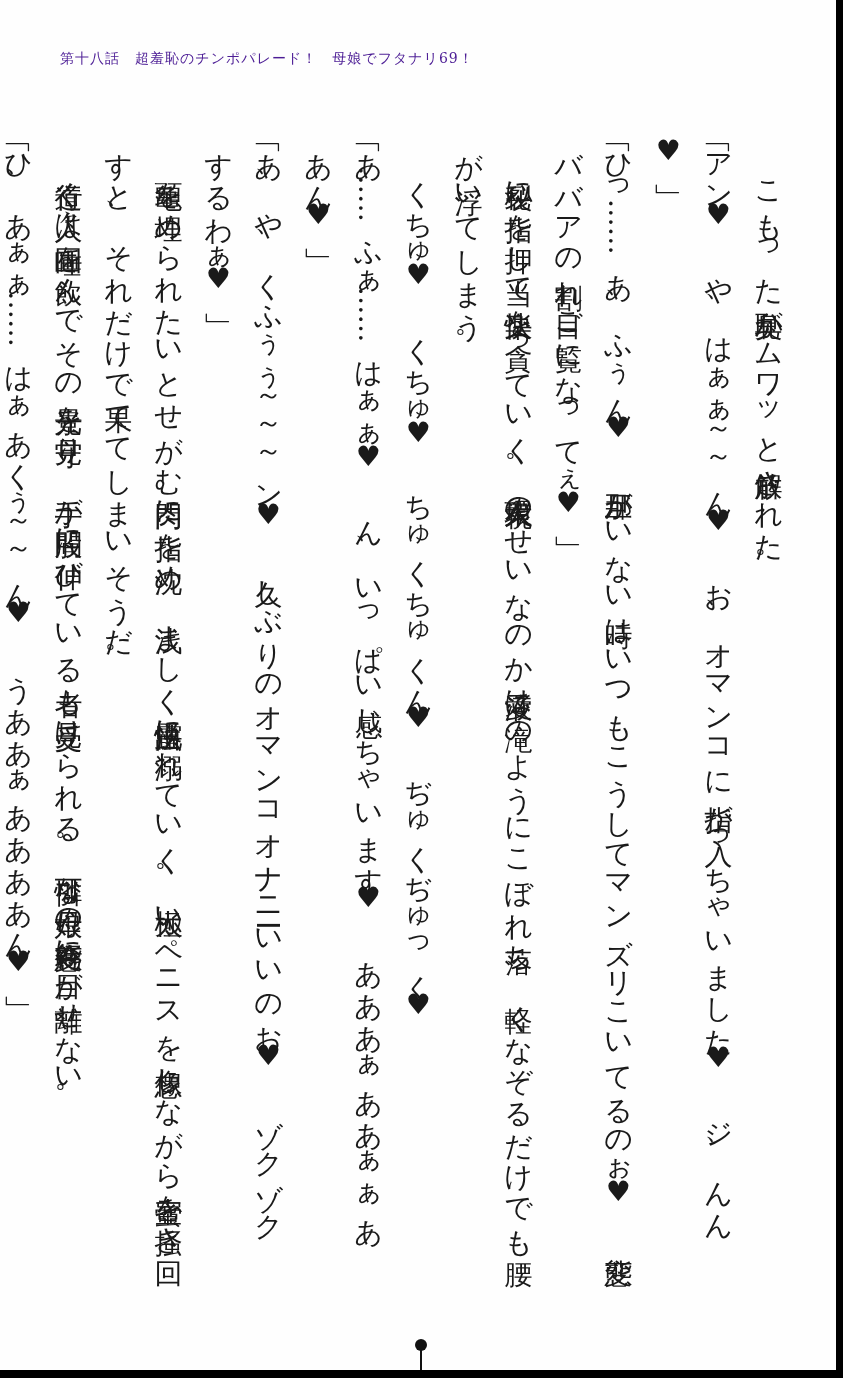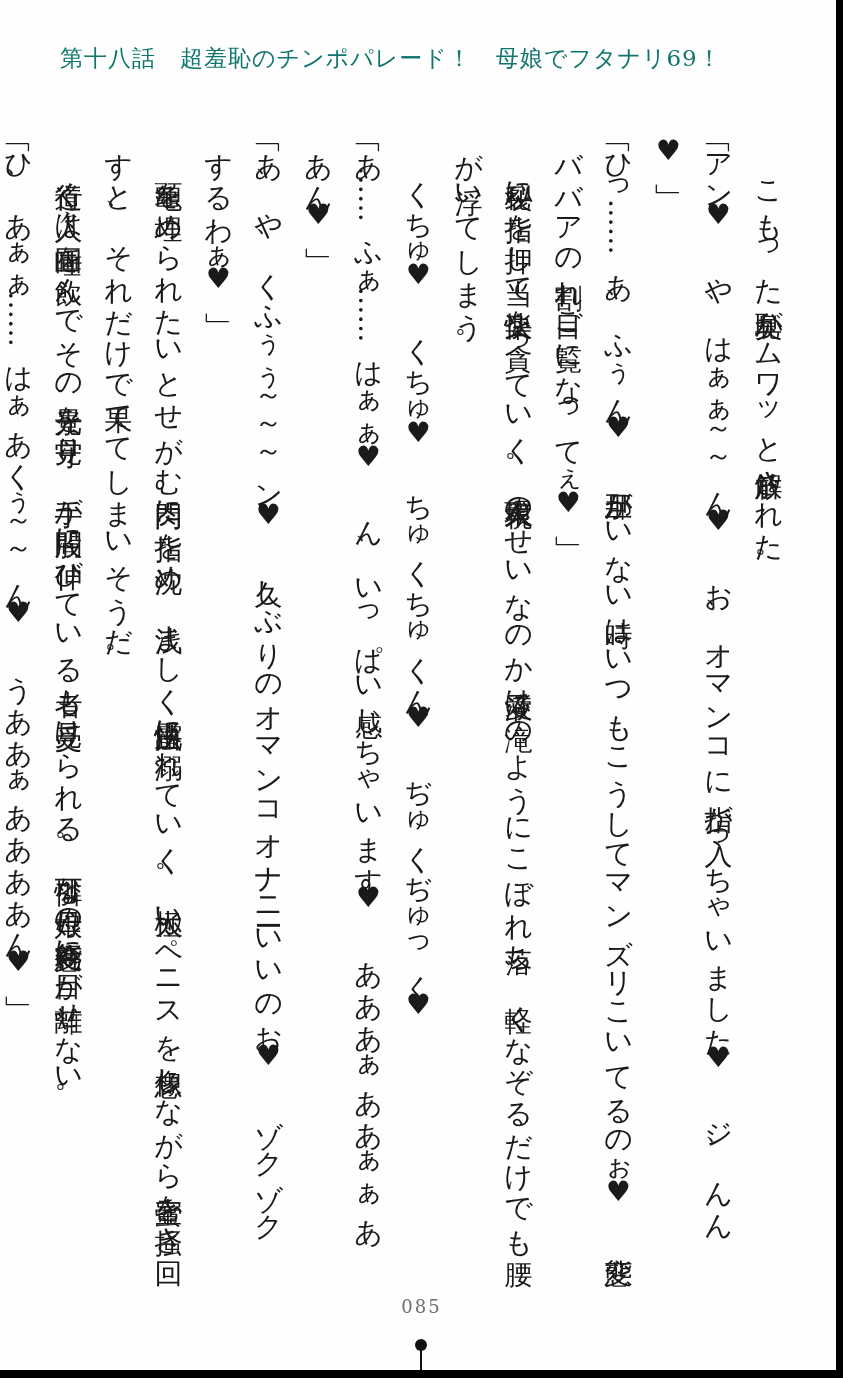--- a/index.html
+++ b/index.html
@@ -14,24 +14,24 @@
     background: #fefefe;
     overflow: hidden;
     font-family: "DejaVu Serif", "Liberation Serif", serif;
     color: #1a1a1a;
   }
   
   .chapter-header {
     position: absolute;
     top: 46px;
     left: 60px;
-    font-size: 23px;
+    font-size: 14px;
     line-height: 24px;
     letter-spacing: 1px;
-    color: #0f766e;
+    color: #4c1d95;
     white-space: nowrap;
   }
   
   .body-text {
     position: absolute;
     top: 134px;
     right: 50px;
     height: 1124px;
     width: 760px;
     writing-mode: vertical-rl;
@@ -111,21 +111,20 @@
     <p class="dialogue">「ひっ……あ、ふぅん♥　旦那がいない時はいつもこうしてマンズリこいてるのぉ♥　変態ババアの割れ目ご覧になってぇ♥」</p>
     <p class="narration">秘裂に指を押し当て快楽を貪っていく。衆人環視のせいなのか愛液は滝のようにこぼれ落ち、軽くなぞるだけでも腰が浮いてしまう。</p>
     <p class="narration">くちゅ♥　くちゅ♥　ちゅくちゅくん♥　ぢゅくぢゅっく♥</p>
     <p class="dialogue">「あ……ふぁ……はぁぁ♥　ん、いっぱい感じちゃいます♥　あああぁああぁぁああん♥」</p>
     <p class="dialogue">「あ、や、くふぅぅ～～～ン♥　久しぶりのオマンコオナニーいいのお♥　ゾクゾクするわぁ♥」</p>
     <p class="narration">亀頭を埋められたいとせがむ肉門に指を沈め、浅ましく露出法悦に溺れていく。極太いペニスを想像しながら蜜壺を掻き回すと、それだけで果ててしまいそうだ。</p>
     <p class="narration">道行く人々は固唾を飲んでその光景を見守り、手が股間に伸びている者も見受けられる。可憐な母娘の変態行為に目が離せない。</p>
     <p class="dialogue">「ひ、あぁぁ……はぁあくぅ～～ん♥　うああぁああああん♥」</p>
   </div>
 
-  <div class="page-number">085</div>
 
   <div class="marker-dot"></div>
   <div class="marker-line"></div>
 
   <div class="edge-right"></div>
   <div class="edge-bottom"></div>
 
 </div>
 
 </body></html>

